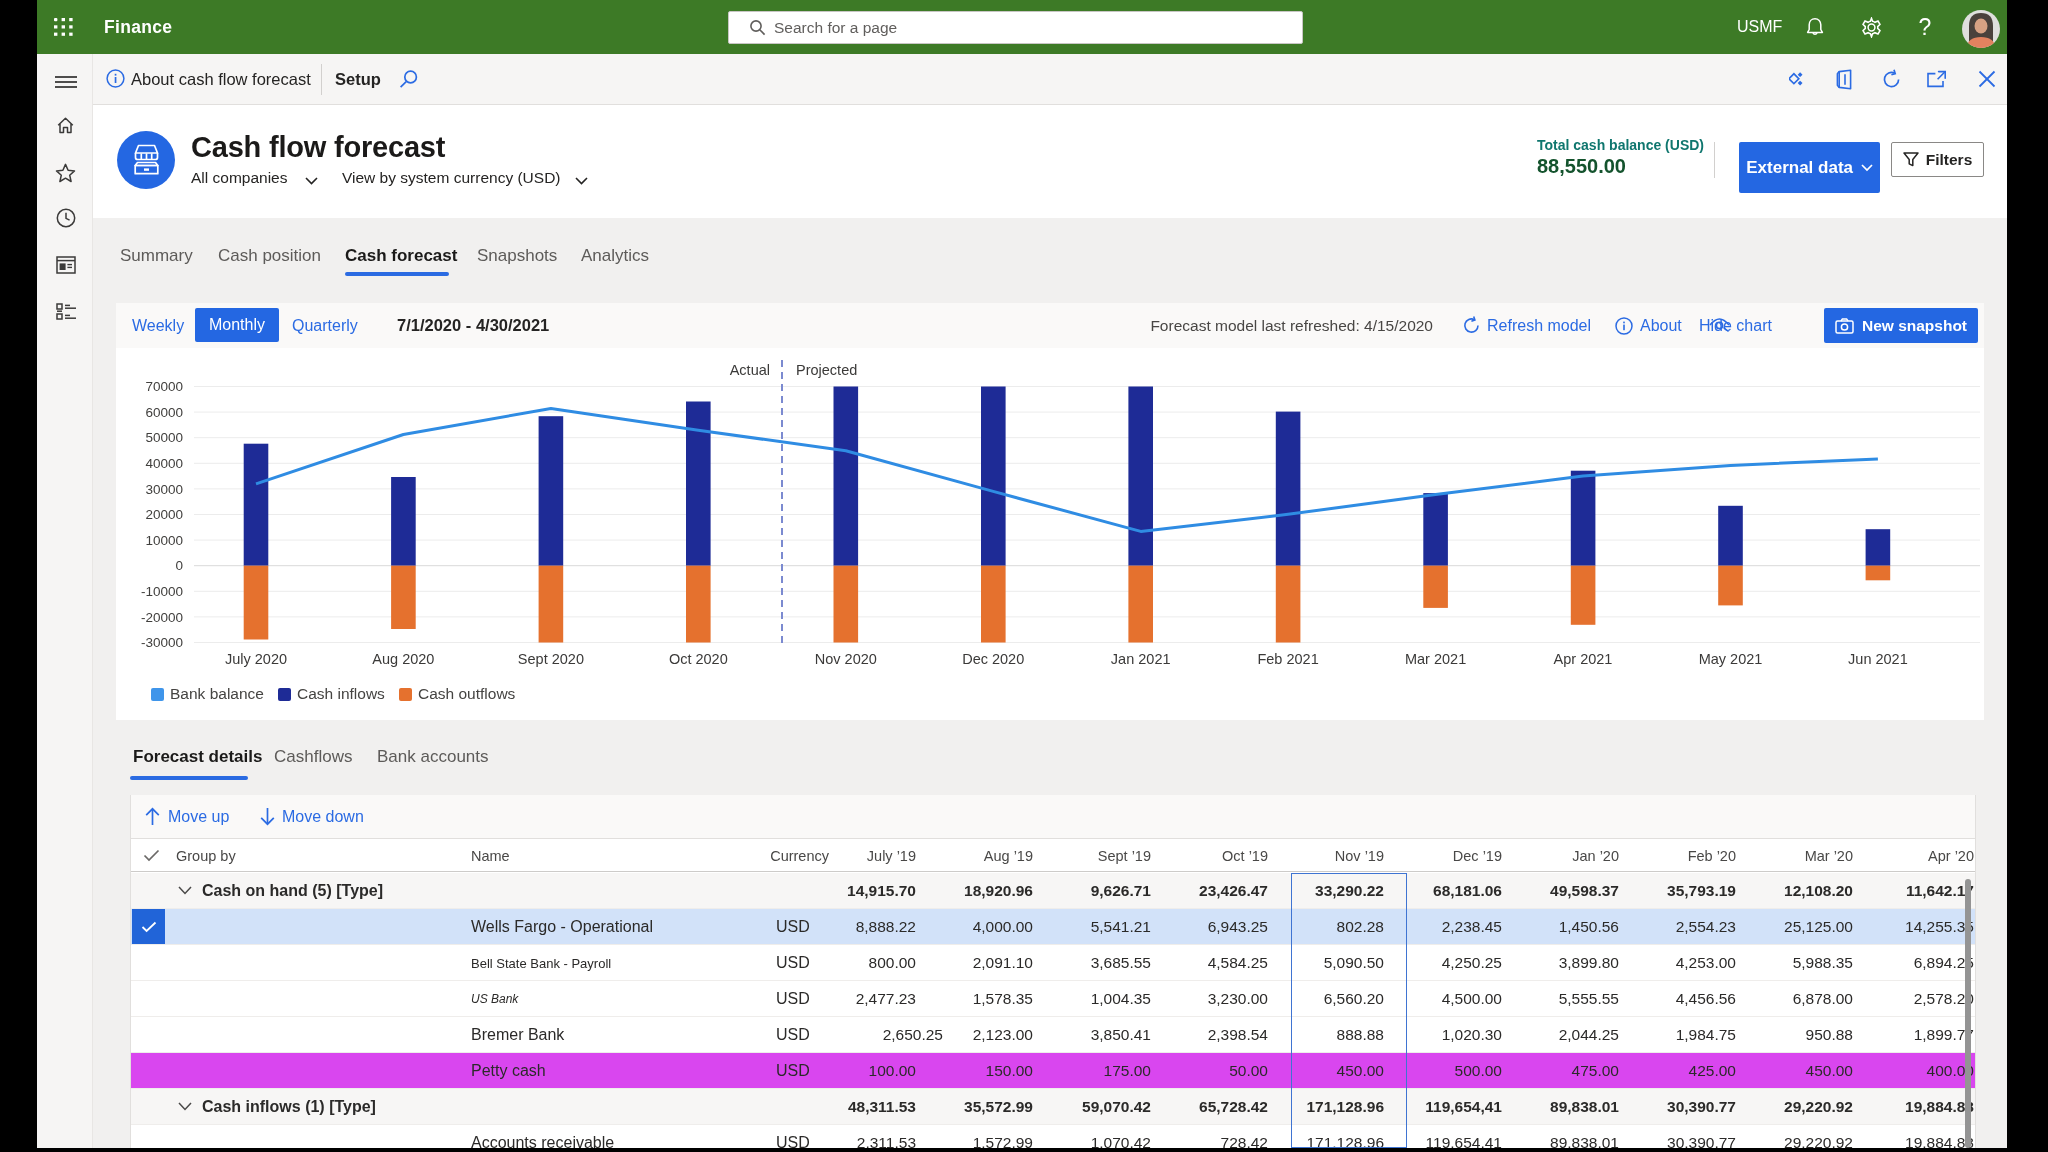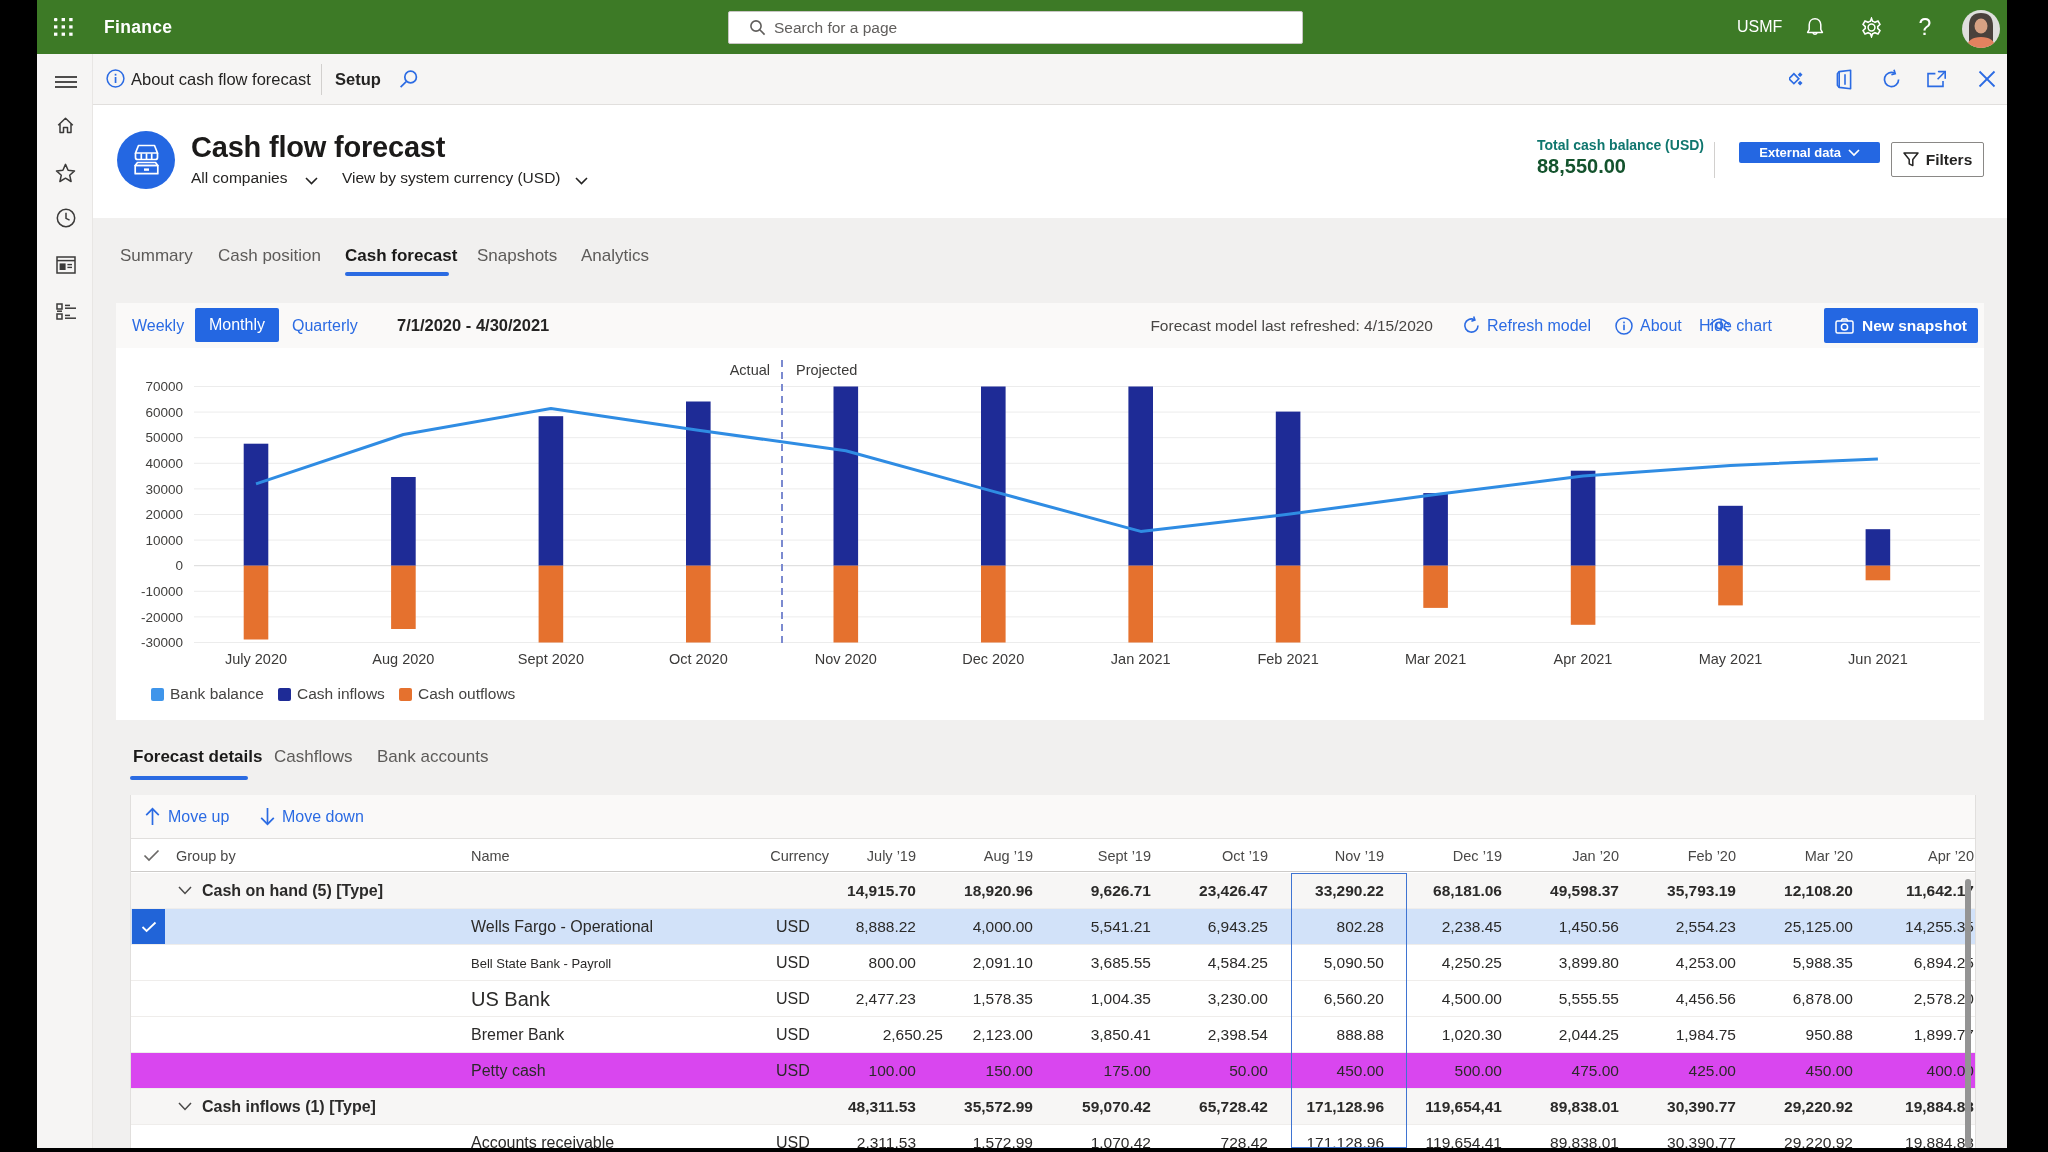--- a/index.html
+++ b/index.html
@@ -193,21 +193,21 @@
   <svg class="abs" style="left:212px;top:72px" width="13" height="8" viewBox="0 0 13 8">
         <path d="M1 1 L6.5 6.5 L12 1" fill="none" stroke="#252423" stroke-width="1.6"></path>
       </svg>
   <div class="abs ink" style="left:249px;top:64px;font-size:15.5px;">View by system currency (USD)</div>
   <svg class="abs" style="left:482px;top:72px" width="13" height="8" viewBox="0 0 13 8">
         <path d="M1 1 L6.5 6.5 L12 1" fill="none" stroke="#252423" stroke-width="1.6"></path>
       </svg>
   <div class="abs" style="left:1444px;top:32px;font-size:14px;font-weight:bold;color:#0f766e;">Total cash balance (USD)</div>
   <div class="abs" style="left:1444px;top:50px;font-size:20px;font-weight:bold;color:#14532d;">88,550.00</div>
   <div class="abs" style="left:1621px;top:37px;width:1px;height:36px;background:#d2d0ce;"></div>
-  <div class="btn-blue abs" style="left:1646px;top:37px;width:141px;height:21px;font-size:13px;">External data&nbsp;
+  <div class="btn-blue abs" style="left:1646px;top:37px;width:141px;height:51px;font-size:17px;">External data&nbsp;
     <svg width="12" height="8" viewBox="0 0 12 8" style="margin-left:3px">
           <path d="M1 1 L6 6 L11 1" fill="none" stroke="#fff" stroke-width="1.7"></path>
         </svg>
   </div>
   <div class="abs" style="left:1798px;top:37px;width:93px;height:35px;background:#fff;border:1px solid #8a8886;border-radius:2px;display:flex;align-items:center;justify-content:center;">
     <svg width="16" height="15" viewBox="0 0 16 15">
           <path d="M1 1 L15 1 L9.8 7.5 L9.8 13.6 L6.2 11.8 L6.2 7.5 Z" fill="none" stroke="#252423" stroke-width="1.5" stroke-linejoin="round"></path>
         </svg>
     <span style="font-size:15.5px;font-weight:bold;color:#252423;margin-left:7px;">Filters</span>
   </div>
@@ -413,21 +413,21 @@
   <div class="num" style="left:910px;width:110px;">3,685.55</div>
   <div class="num" style="left:1027px;width:110px;">4,584.25</div>
   <div class="num" style="left:1143px;width:110px;">5,090.50</div>
   <div class="num" style="left:1261px;width:110px;">4,250.25</div>
   <div class="num" style="left:1378px;width:110px;">3,899.80</div>
   <div class="num" style="left:1495px;width:110px;">4,253.00</div>
   <div class="num" style="left:1612px;width:110px;">5,988.35</div>
   <div class="num" style="left:1733px;width:110px;">6,894.25</div>
  </div>
  <div class="row" style="top:186px;background:#fff;border-bottom:1px solid #efedeb;">
-  <div class="num" style="left:340px;justify-content:flex-start;font-size:20px;">US Bank</div>
+  <div class="num" style="left:340px;justify-content:flex-start;font-size:12px;font-style:italic;">US Bank</div>
   <div class="num" style="left:588px;width:60px;justify-content:flex-start;left:645px;font-size:16px;">USD</div>
   <div class="num" style="left:675px;width:110px;">2,477.23</div>
   <div class="num" style="left:792px;width:110px;">1,578.35</div>
   <div class="num" style="left:910px;width:110px;">1,004.35</div>
   <div class="num" style="left:1027px;width:110px;">3,230.00</div>
   <div class="num" style="left:1143px;width:110px;">6,560.20</div>
   <div class="num" style="left:1261px;width:110px;">4,500.00</div>
   <div class="num" style="left:1378px;width:110px;">5,555.55</div>
   <div class="num" style="left:1495px;width:110px;">4,456.56</div>
   <div class="num" style="left:1612px;width:110px;">6,878.00</div>

